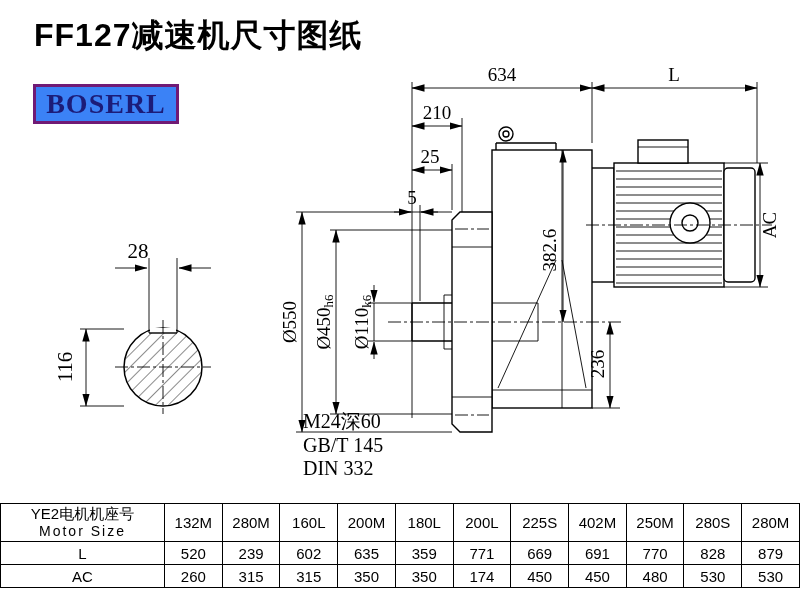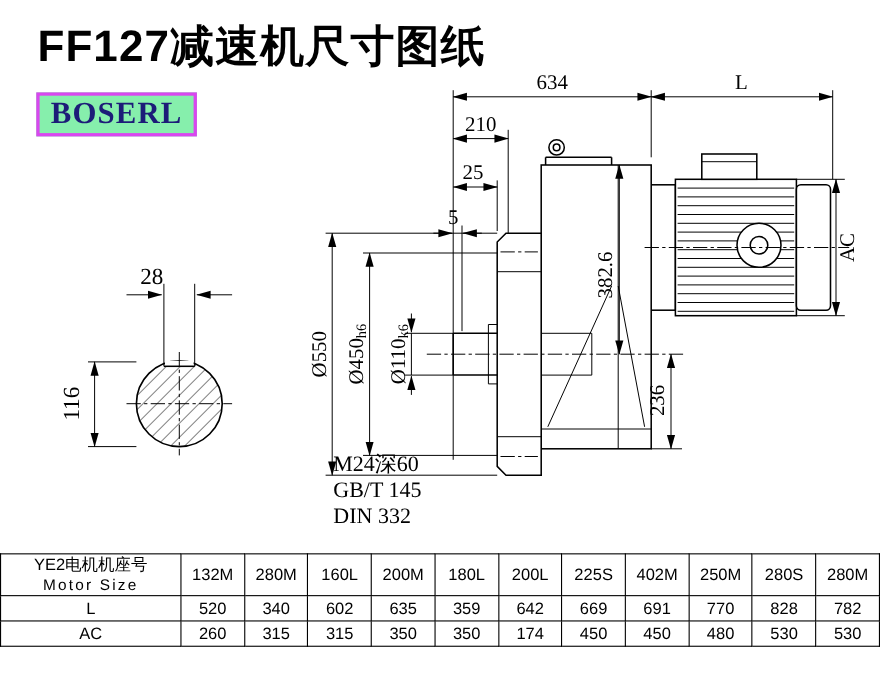--- a/index.html
+++ b/index.html
@@ -1,27 +1,27 @@
 <!DOCTYPE html>
 <html><head>
 <meta charset="utf-8">
 <style>
   html,body{margin:0;padding:0;}
   body{
     width:800px;height:614px;position:relative;background:#fff;overflow:hidden;
     font-family:"Liberation Sans",sans-serif;color:#000;
   }
   .page-title{
-    position:absolute;left:34px;top:14px;font-size:40px;font-weight:bold;
+    position:absolute;left:34px;top:14px;font-size:32px;font-weight:bold;
     letter-spacing:1px;white-space:nowrap;
   }
   .logo-box{
     position:absolute;left:33px;top:84px;width:140px;height:34px;
-    border:3px solid #d946ef;display:flex;align-items:center;justify-content:center;
-    background:#86efac;
+    border:3px solid #701a75;display:flex;align-items:center;justify-content:center;
+    background:#3b82f6;
   }
   .logo-box span{
     font-family:"Liberation Serif",serif;font-weight:bold;font-size:28px;
     color:#1c1c78;letter-spacing:1px;line-height:1;
   }
   svg.drawing{position:absolute;left:0;top:0;}
   .s{stroke:#000;stroke-width:1.4;fill:none}
   .sf{stroke:#000;stroke-width:1.4;fill:#fff}
   .t{stroke:#000;stroke-width:0.9;fill:none}
   .cl{stroke:#000;stroke-width:0.9;fill:none;stroke-dasharray:13 3 3 3}
@@ -222,30 +222,30 @@
         <td>200L</td>
         <td>225S</td>
         <td>402M</td>
         <td>250M</td>
         <td>280S</td>
         <td>280M</td>
       </tr>
       <tr class="datarow">
         <td>L</td>
         <td>520</td>
-        <td>340</td>
+        <td>239</td>
         <td>602</td>
         <td>635</td>
         <td>359</td>
-        <td>642</td>
+        <td>771</td>
         <td>669</td>
         <td>691</td>
         <td>770</td>
         <td>828</td>
-        <td>782</td>
+        <td>879</td>
       </tr>
       <tr class="datarow">
         <td>AC</td>
         <td>260</td>
         <td>315</td>
         <td>315</td>
         <td>350</td>
         <td>350</td>
         <td>174</td>
         <td>450</td>

